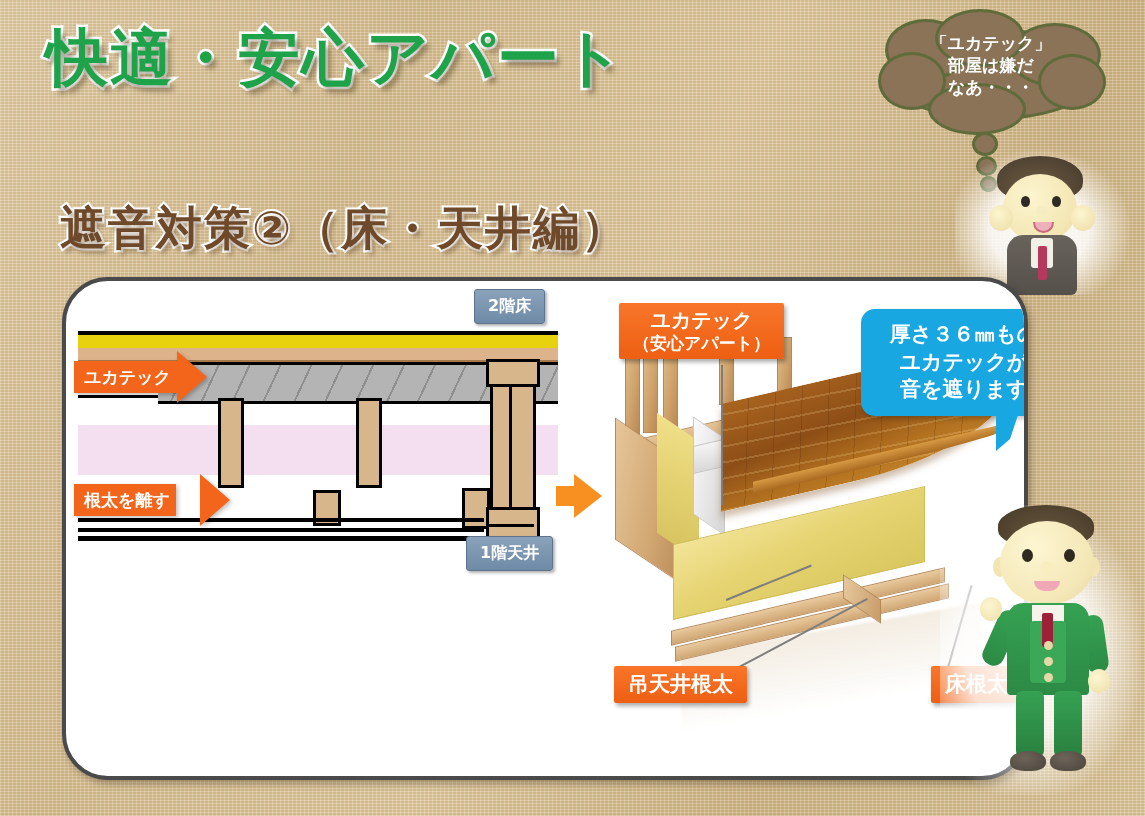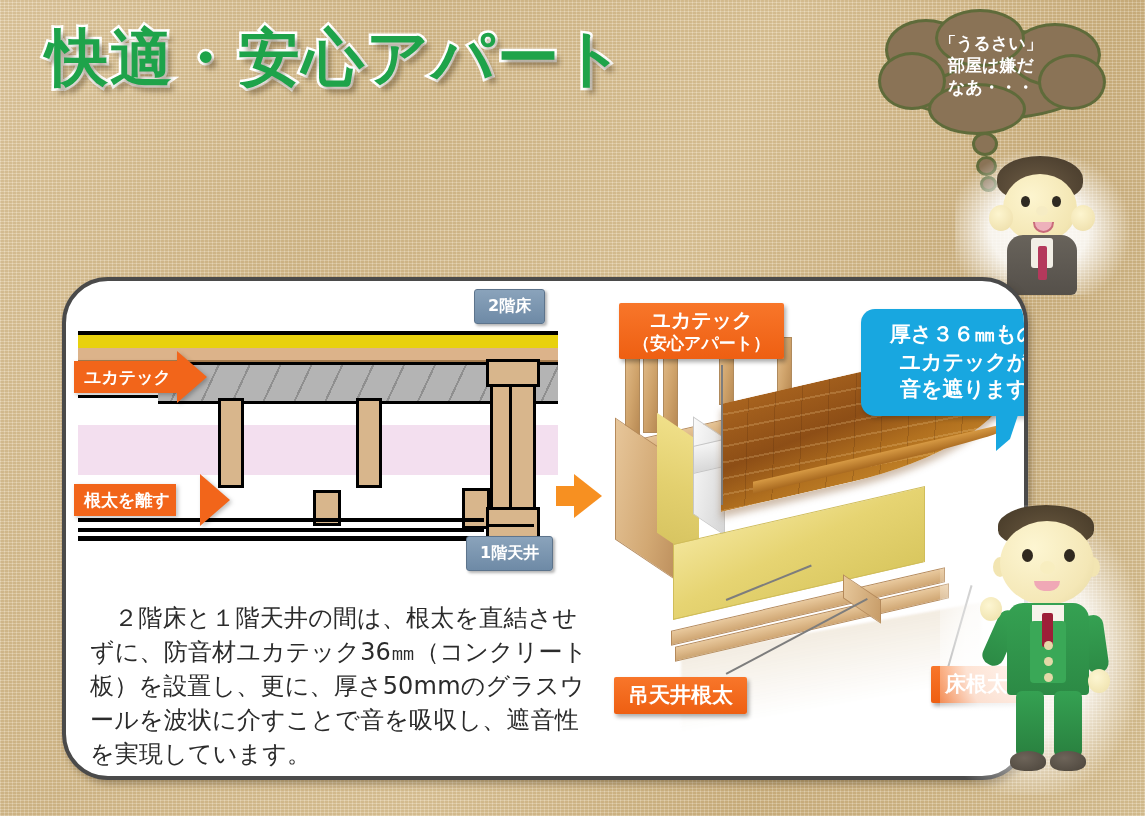--- a/index.html
+++ b/index.html
@@ -409,21 +409,21 @@
     padding: 6px 14px;
     border-radius: 2px;
     box-shadow: 2px 3px 4px rgba(0,0,0,0.33);
     white-space: nowrap;
     line-height: 1.18;
     text-align: center;
   }
   #tag-yukatech-board { left: 553px; top: 22px; font-size: 20px; }
   #tag-yukatech-board .sub { font-size: 17px; display: block; }
   #tag-glasswool      { left: 548px; top: 325px; }
-  #tag-ceiling-joist  { left: 548px; top: 396px; }
+  #tag-ceiling-joist  { left: 548px; top: 385px; }
   #tag-floor-joist    { left: 865px; top: 385px; }
 
   
   .leader { position: absolute; background: #7d7d7d; }
   #leader-1 { left: 655px; top: 84px;  width: 1.5px; height: 140px; }
   #leader-2 { left: 660px; top: 318px; width: 92px;  height: 1.5px; transform: rotate(-22deg); transform-origin: left center; }
   #leader-3 { left: 660px; top: 392px; width: 160px; height: 1.5px; transform: rotate(-28deg); transform-origin: left center; }
   #leader-4 { left: 880px; top: 392px; width: 92px;  height: 1.5px; transform: rotate(-74deg); transform-origin: left center; }
 
   
@@ -532,28 +532,29 @@
   }
   #presenter-character .shoe.left { left: 50px; }
   #presenter-character .shoe.right { left: 90px; }
 </style>
 </head>
 <body>
 
 <div id="poster">
 
   <div id="main-title">快適・安心アパート</div>
+  <div id="section-heading">遮音対策②（床・天井編）</div>
 
   <div id="thought-bubble">
     <div class="cloud"></div>
     <div class="lobe l1"></div>
     <div class="lobe l2"></div>
     <div class="lobe l3"></div>
     <div class="lobe l4"></div>
-    <div id="thought-bubble-text">「うるさい」
+    <div id="thought-bubble-text">「ユカテック」
 部屋は嫌だ
 なあ・・・</div>
   </div>
   <div class="think-dot" id="think-dot-1"></div>
   <div class="think-dot" id="think-dot-2"></div>
   <div class="think-dot" id="think-dot-3"></div>
 
   <div id="worried-character">
     <div class="glow"></div>
     <div class="hair"></div>
@@ -598,21 +599,20 @@
       </div>
       <div class="cs-arrow" id="cs-arrow-neda">
         <div class="tail">根太を離す</div>
         <div class="head"></div>
       </div>
 
       <div class="tag-bluegray" id="tag-2f-floor">2階床</div>
       <div class="tag-bluegray" id="tag-1f-ceiling">1階天井</div>
     </div>
 
-    <div id="body-text">２階床と１階天井の間は、根太を直結させずに、防音材ユカテック36㎜（コンクリート板）を設置し、更に、厚さ50mmのグラスウールを波状に介すことで音を吸収し、遮音性を実現しています。</div>
 
     <div id="center-arrow-stem"></div>
     <div id="center-arrow"></div>
 
     <div id="iso-illustration">
       <div class="stud" id="stud-1"></div>
       <div class="stud" id="stud-2"></div>
       <div class="stud" id="stud-3"></div>
       <div class="stud" id="stud-4"></div>
       <div class="stud" id="stud-5"></div>

